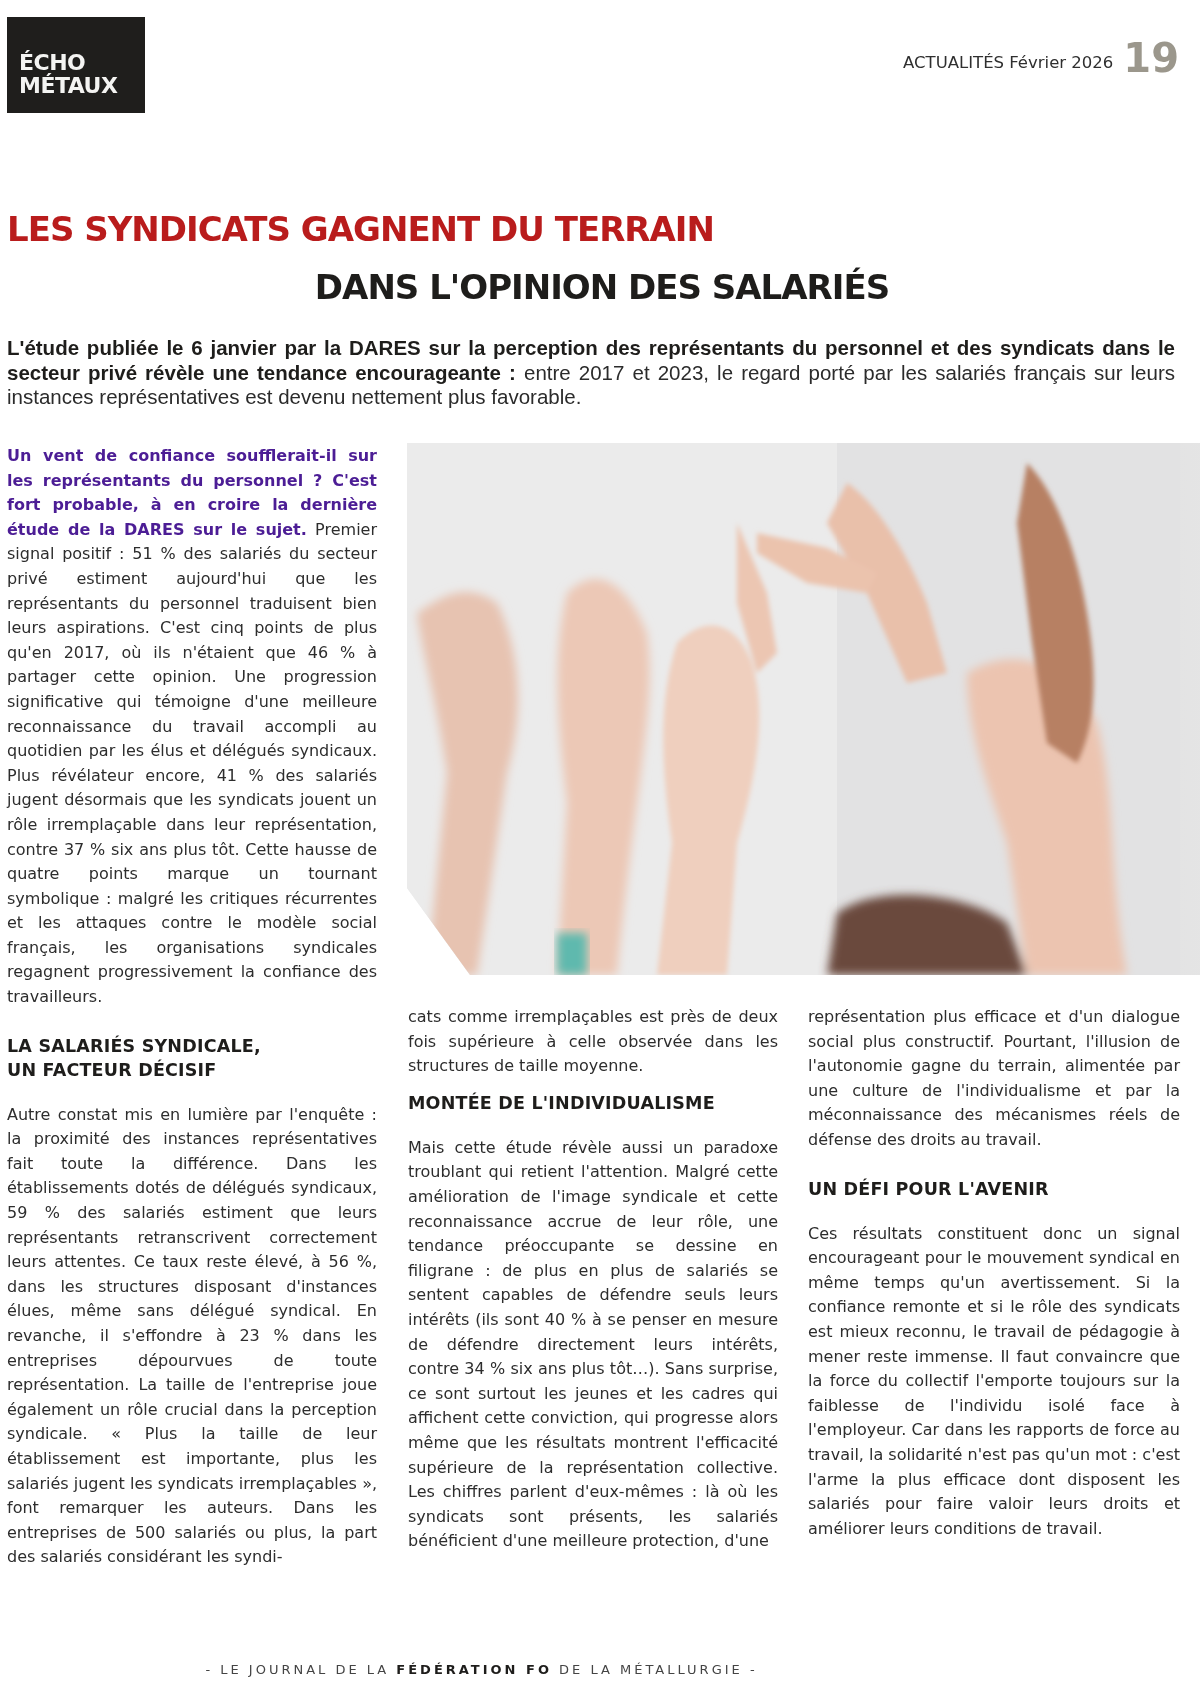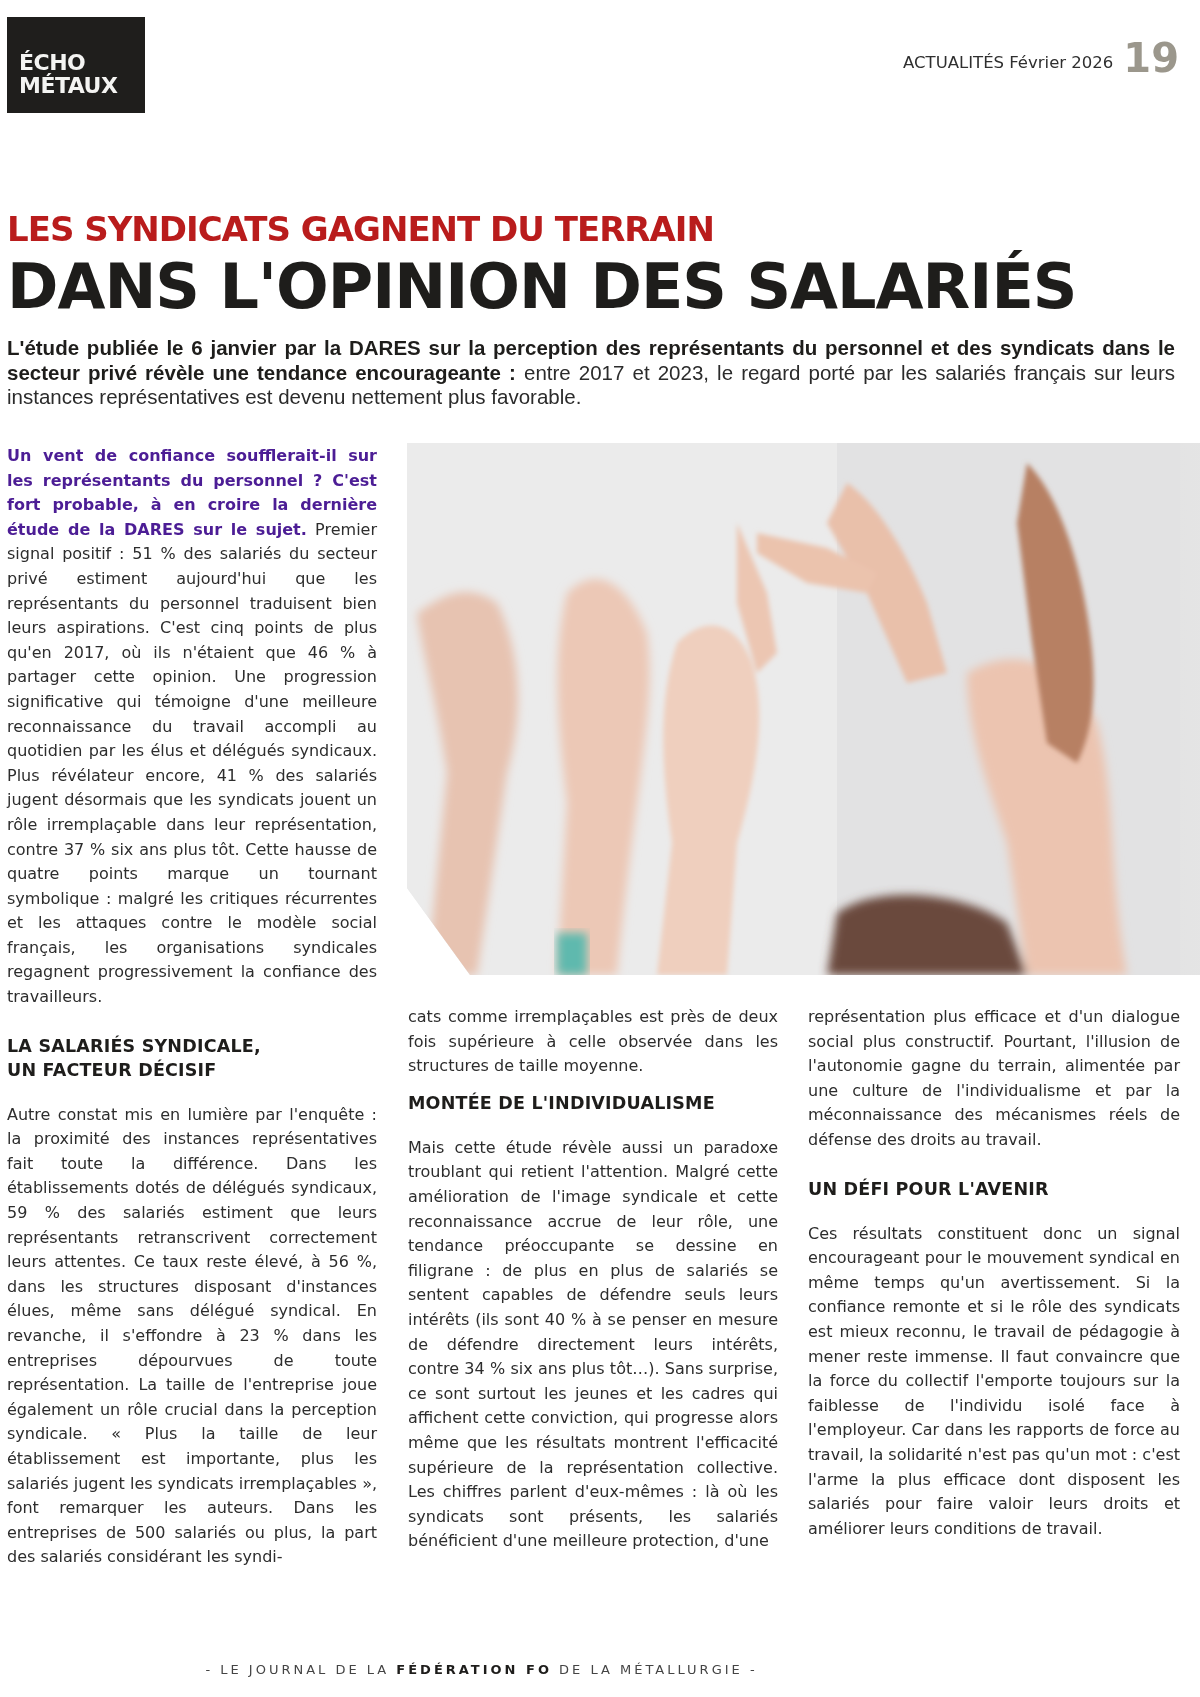--- a/index.html
+++ b/index.html
@@ -22,21 +22,21 @@
     font-family: "DejaVu Sans", sans-serif; font-size: 16.5px; color: #2f2f2f; margin-right: 10px; margin-bottom: 4px;
   }
   .header-right .pagenum {
     font-family: "DejaVu Sans", sans-serif; font-weight: bold; font-size: 40px; line-height: 36px; color: #9b978c;
   }
   .title {
     position: absolute; left: 7px; top: 200px; width: 1190px;
     font-family: "DejaVu Sans", sans-serif; font-weight: bold; letter-spacing: -1px;
   }
   .title .l1 { display: block; font-size: 34px; line-height: 58px; color: #b91c1c; }
-  .title .l2 { display: block; font-size: 62px; line-height: 58px; color: #1e1d1b; }
+  .title .l2 { display: block; font-size: 34px; line-height: 58px; color: #1e1d1b; text-align: center; }
   .lead {
     position: absolute; left: 7px; top: 336px; width: 1168px;
     font-family: "Liberation Sans", sans-serif; font-stretch: condensed;
     font-size: 20.5px; line-height: 24.5px; color: #2b2b2b; text-align: justify;
   }
   .lead b { color: #1e1d1b; }
   .col {
     position: absolute; font-family: "DejaVu Sans", sans-serif; font-size: 16px;
     line-height: 24.6px; color: #2d2d2d; text-align: justify; hyphens: auto;
   }

